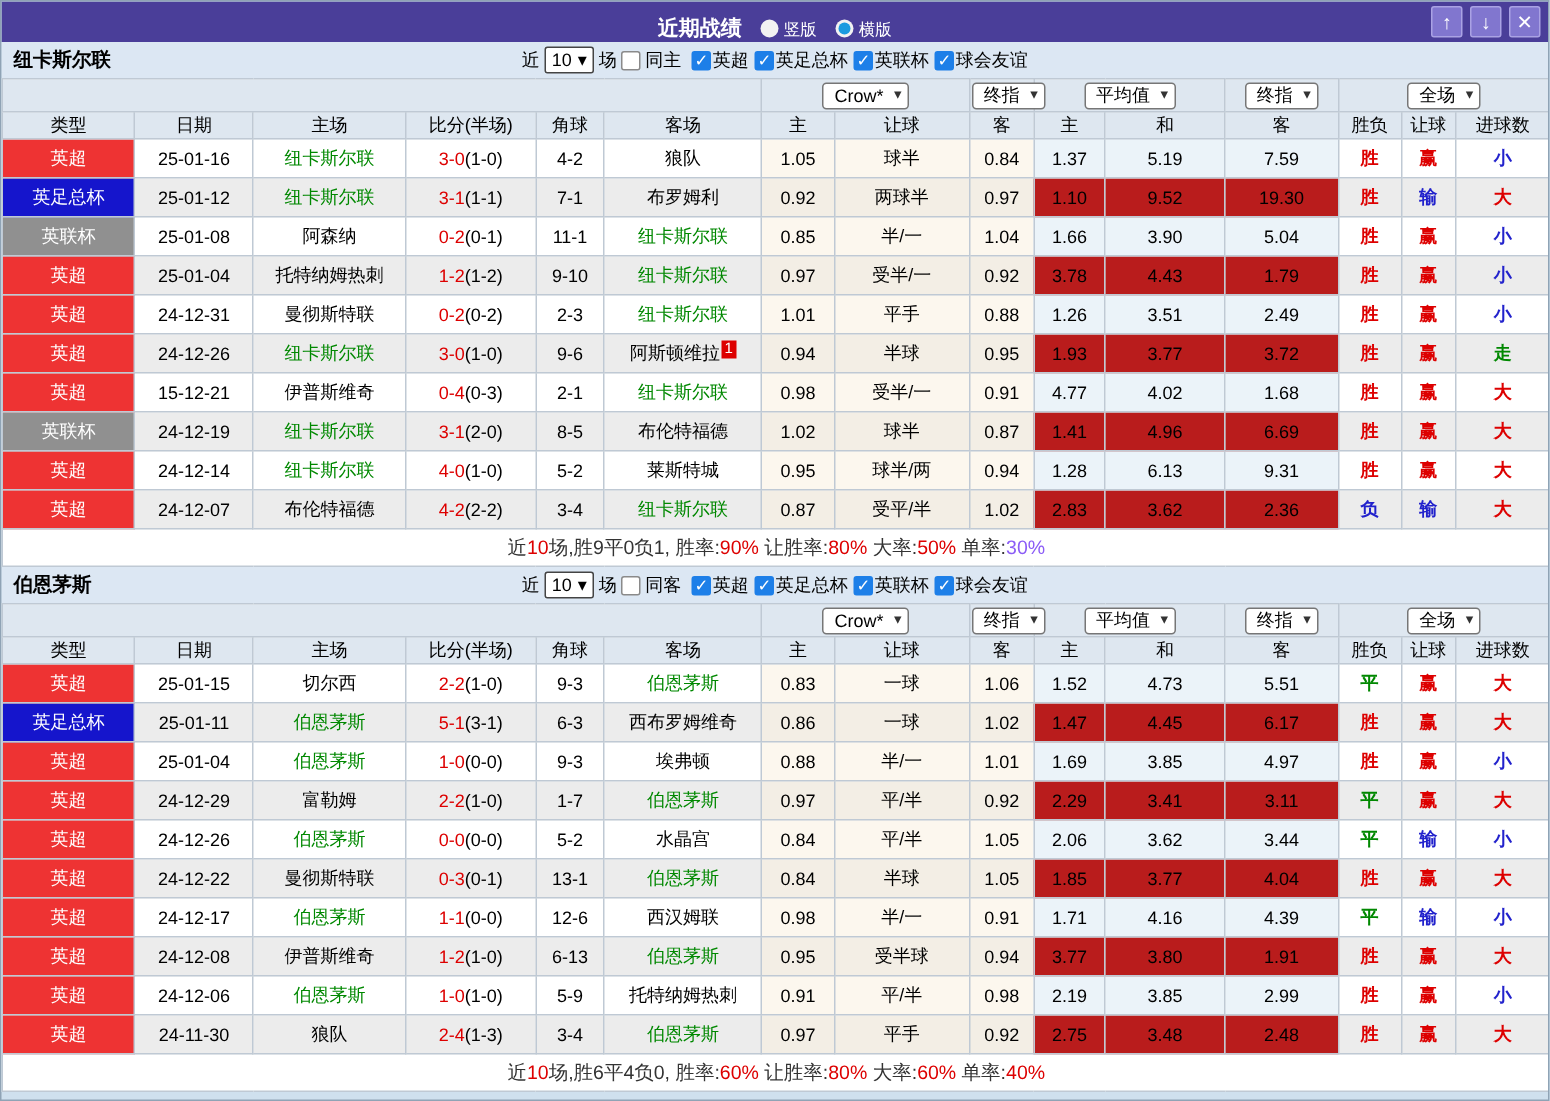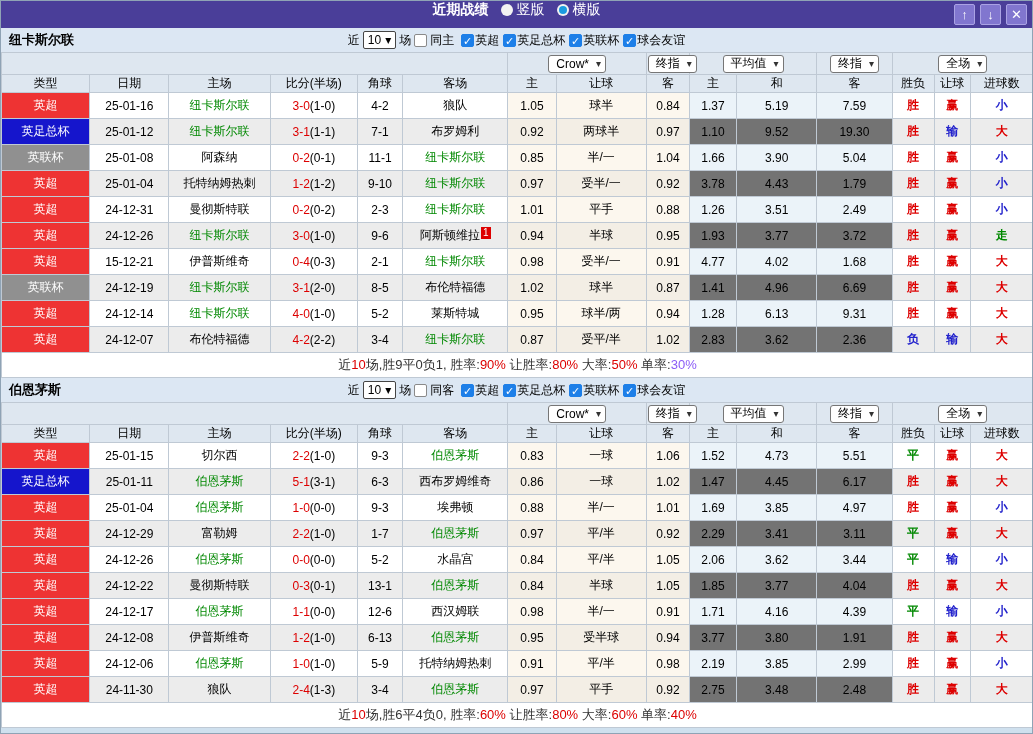--- a/index.html
+++ b/index.html
@@ -10,26 +10,26 @@
   }
   .window {
     width:1033px; height:734px;
     background:#cfe0ee;
     border:1px solid #8fa3b5;
     overflow:hidden;
   }
   
   .titlebar {
     height:27px; background:#4a3e99;
-    display:flex; align-items:flex-start; justify-content:center;
+    display:flex; align-items:flex-end; justify-content:center;
     position:relative; color:#fff;
   }
   .title-group { display:flex; align-items:center; gap:12px; }
   .title { font-size:14px; font-weight:bold; }
-  .radio-item { display:inline-flex; align-items:center; gap:4px; font-size:14px; cursor:default; }
+  .radio-item { display:inline-flex; align-items:center; gap:4px; font-size:11px; cursor:default; }
   .radio {
     width:12px; height:12px; border-radius:50%;
     background:#f2f2f2; display:inline-block; position:relative;
   }
   .radio.checked::after {
     content:""; position:absolute; left:2px; top:2px;
     width:8px; height:8px; border-radius:50%; background:#1b9be0;
   }
   .win-btns { position:absolute; right:5px; top:3px; display:flex; gap:5px; }
   .win-btn {
@@ -78,21 +78,21 @@
     height:18px; padding:0 4px 0 7px; font-size:12px; gap:7px;
     position:relative; z-index:2; margin:0 1px;
   }
   .sel .arrow { font-size:10px; color:#333; }
   tbody td { height:26px; }
   tr.odd td { background:#ffffff; }
   tr.even td { background:#ececec; }
   tr.odd td.c-asia { background:#fcf7ee; }
   tr.even td.c-asia { background:#f3eee5; }
   tr.odd td.c-euro { background:#ebf3f9; }
-  tr.even td.c-euro { background:#737373; }
+  tr.even td.c-euro { background:#b91c1c; }
   td.c-type { color:#fff; }
   td.focal { color:#008800; }
   .score-main { color:#dd0000; }
   td.c-res { font-weight:bold; }
   .away-badge {
     display:inline-block; background:#dd0000; color:#fff;
     font-size:10px; line-height:12px; padding:0 2px;
     vertical-align:top; margin-left:1px;
   }
   tr.summary-row td {

